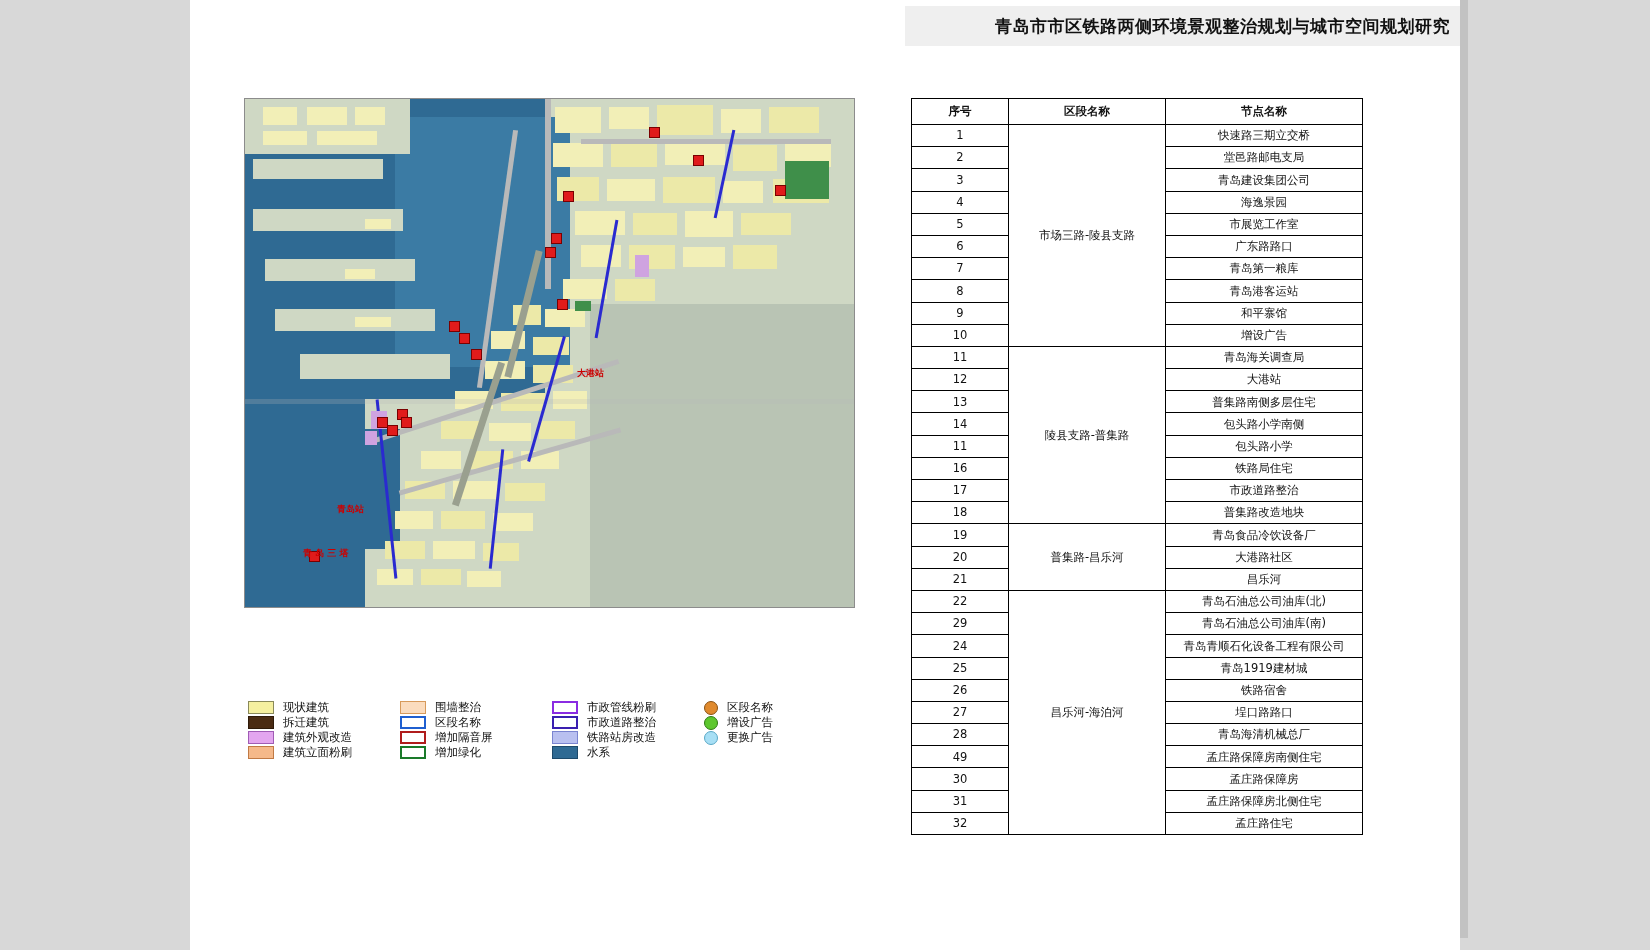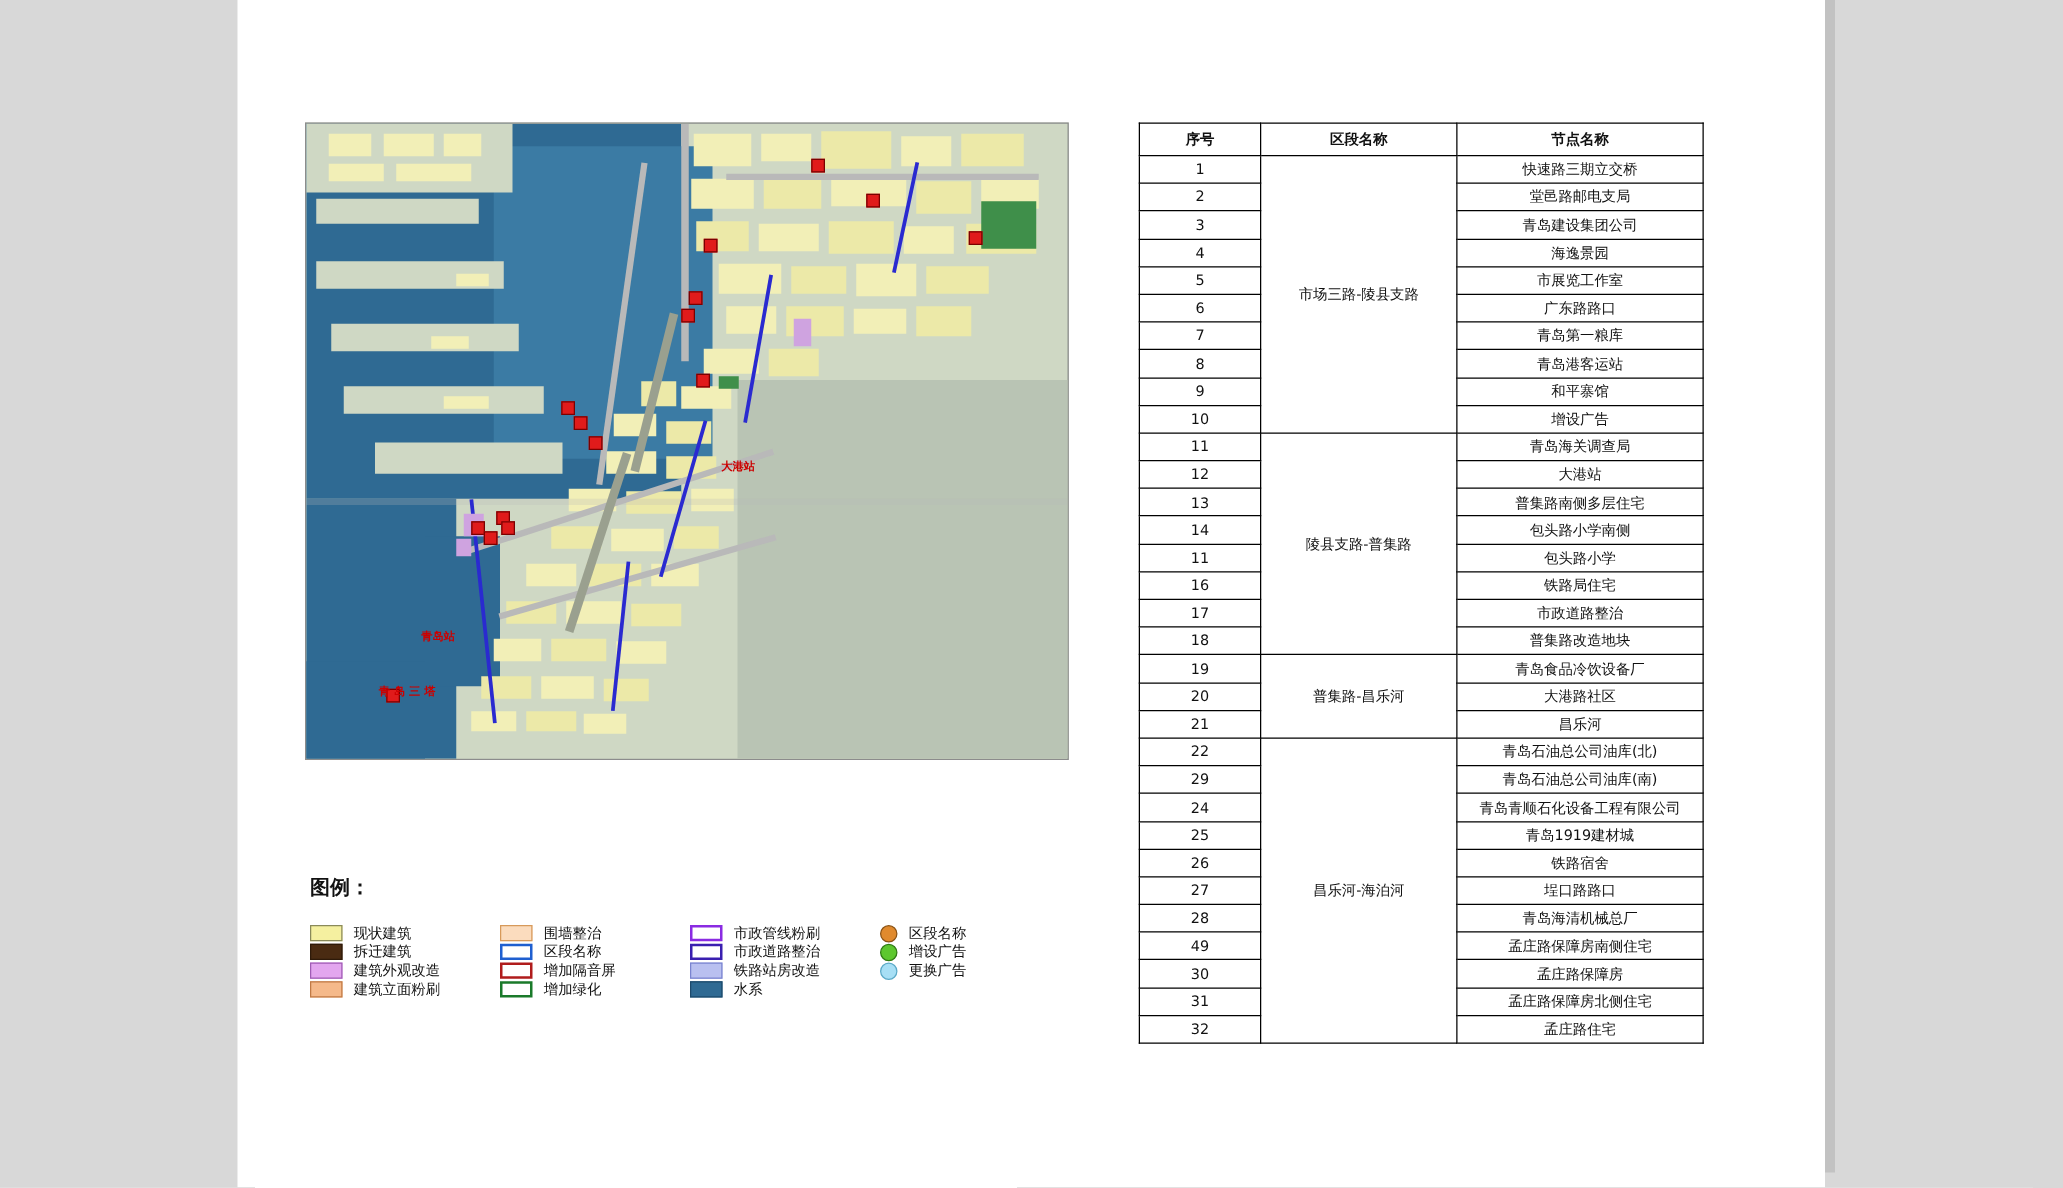--- a/index.html
+++ b/index.html
@@ -154,20 +154,23 @@
   .c-seg { width: 156px; }
   .c-node { width: 196px; }
 </style>
 </head>
 <body>
 
 <div id="page">
   <div class="sheet"></div>
   <div class="sheet-shadow"></div>
 
+  <div class="title-bar">
+    <div class="title-text">青岛市市区铁路两侧环境景观整治规划与城市空间规划研究</div>
+  </div>
 
   <div class="map-frame">
     <div class="map-canvas">
 
       <div class="mlayer land" style="left:0;top:0;width:609px;height:508px;"></div>
 
       <div class="mlayer water" style="left:0;top:0;width:300px;height:300px;"></div>
       <div class="mlayer water" style="left:0;top:300px;width:120px;height:208px;"></div>
       <div class="mlayer water" style="left:95px;top:330px;width:60px;height:120px;"></div>
       <div class="mlayer water2" style="left:150px;top:18px;width:175px;height:250px;"></div>
@@ -282,21 +285,20 @@
       <div class="marker" style="left:156px;top:318px;"></div>
       <div class="marker" style="left:64px;top:452px;"></div>
 
       <div class="map-label" style="left:332px;top:268px;">大港站</div>
       <div class="map-label" style="left:92px;top:404px;">青岛站</div>
       <div class="map-label" style="left:58px;top:448px;">青 岛 三 塔</div>
     </div>
   </div>
 
   <div class="legend">
-    <div class="legend-title">图例：</div>
     <div class="legend-grid">
 
       <div class="legend-item">
         <span class="sw" style="background:#f5f0a0;border:1px solid #8a8a5a;"></span>
         <span>现状建筑</span>
       </div>
       <div class="legend-item">
         <span class="sw" style="background:#fbdcbe;border:1px solid #d79a5b;"></span>
         <span>围墙整治</span>
       </div>

